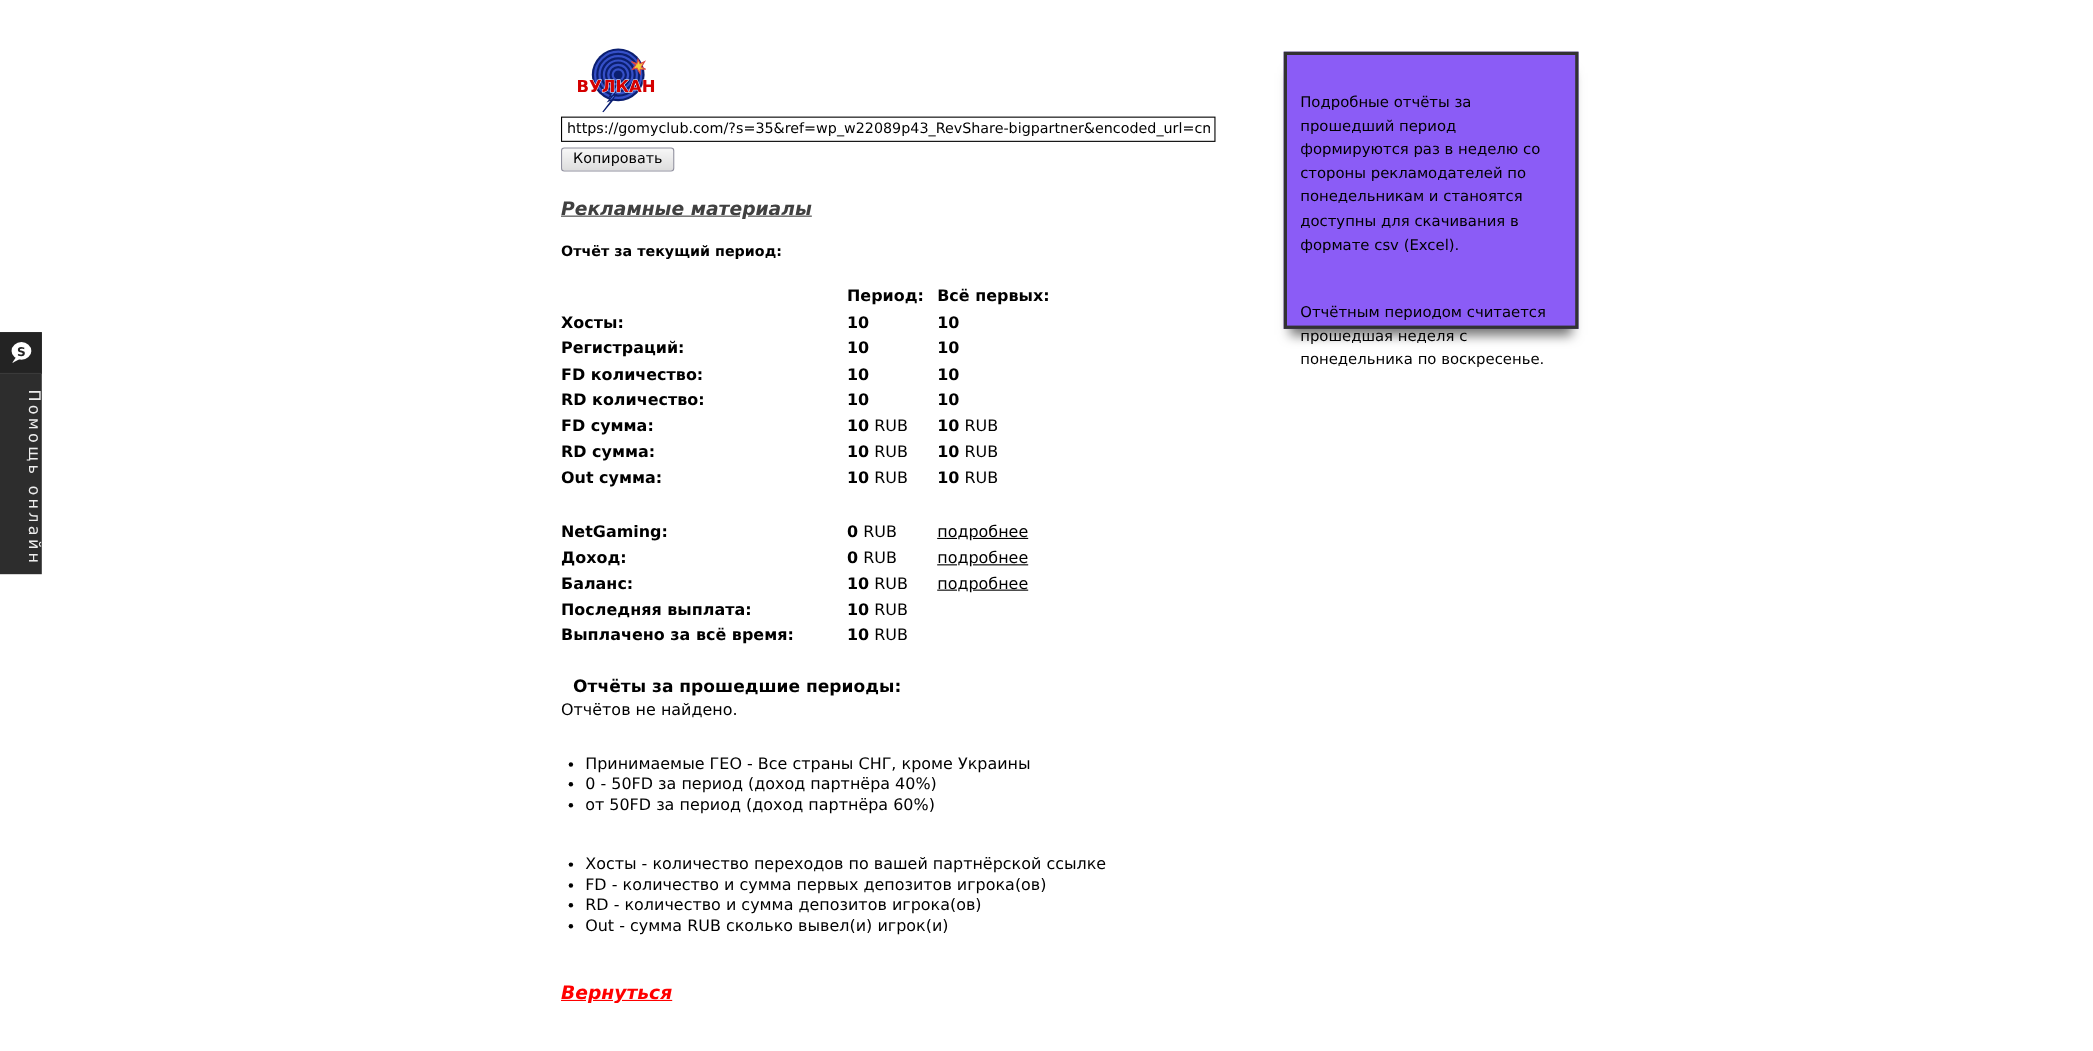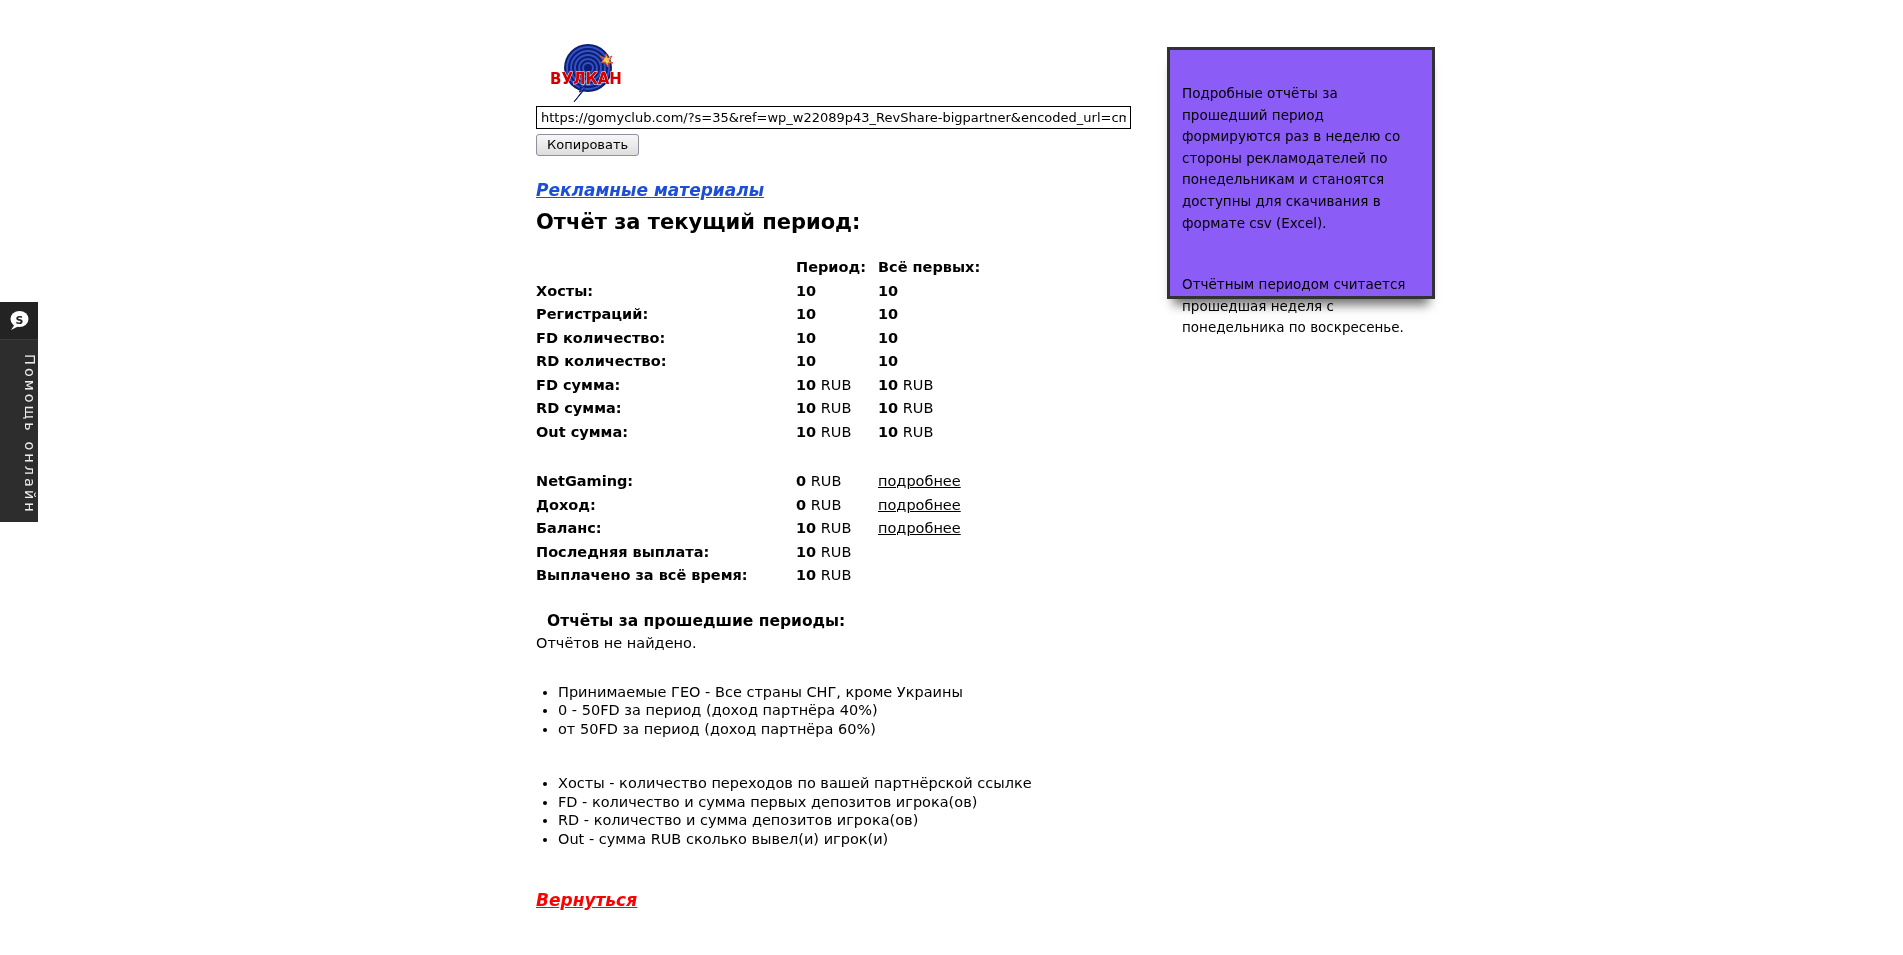--- a/index.html
+++ b/index.html
@@ -1,34 +1,34 @@
 <!DOCTYPE html>
 <html><head>
 <meta charset="utf-8">
 <style>
   * { margin:0; padding:0; box-sizing:border-box; }
   html,body { width:1903px; height:955px; background:#ffffff; overflow:hidden;
               font-family:"DejaVu Sans", sans-serif; color:#000; }
 
   
-  .content { position:absolute; left:536px; top:42px; width:620px; }
+  .content { position:absolute; left:510px; top:42px; width:620px; }
 
   .logo-wrap { margin-left:14px; width:72px; height:60px; margin-bottom:4px; }
 
   .url-input { display:block; width:595px; height:23px; border:1px solid #000;
                background:#fff; font-family:"DejaVu Sans", sans-serif; font-size:13px;
                padding:2px 4px; color:#000; }
   .copy-btn { margin-top:5px; font-family:"DejaVu Sans", sans-serif; font-size:13px;
               padding:2px 10px 3px; border:1px solid #8f8f9d; border-radius:3px;
               background:linear-gradient(#f7f7f7,#dddddd); color:#000; cursor:pointer; }
 
   .promo-link { display:inline-block; margin-top:24px; font-size:17px; font-weight:bold;
                 font-style:italic; text-decoration:underline; cursor:pointer; }
 
-  .section-title { margin-top:10px; font-size:21px; font-weight:bold; }
+  .section-title { margin-top:22px; font-size:13px; font-weight:bold; }
   .section-sub   { margin-top:7px; font-size:14.5px; }
 
   .stats-grid { margin-top:22px; display:grid; grid-template-columns:260px 82px 1fr;
                 font-size:14.5px; line-height:23.5px; }
   .stats-grid .hdr { font-weight:bold; }
   .stats-grid .lbl { font-weight:bold; }
   .num  { font-weight:bold; }
   .unit { font-weight:normal; }
   .details-link { text-decoration:underline; color:#000; cursor:pointer; }
 
@@ -87,21 +87,21 @@
 
       <text x="36" y="42" text-anchor="middle" font-family="DejaVu Sans, sans-serif" font-size="15" font-weight="bold" fill="#d40000" stroke="#ffffff" stroke-width="0.8" paint-order="stroke">ВУЛКАН</text>
     </svg>
   </div>
 
   <input class="url-input" type="text" readonly="" value="https://gomyclub.com/?s=35&amp;ref=wp_w22089p43_RevShare-bigpartner&amp;encoded_url=cmVnaXN" style="">
 
   <button class="copy-btn">Копировать</button>
 
   <div>
-    <a class="promo-link" style="color:#1d4ed8">Рекламные материалы</a>
+    <a class="promo-link" style="color:#404040">Рекламные материалы</a>
   </div>
 
   <div class="section-title">Отчёт за текущий период:</div>
 
   <div class="stats-grid">
     <div></div>
     <div class="hdr">Период:</div>
     <div class="hdr">Всё первых:</div>
 
   <div class="lbl">Хосты:</div>

